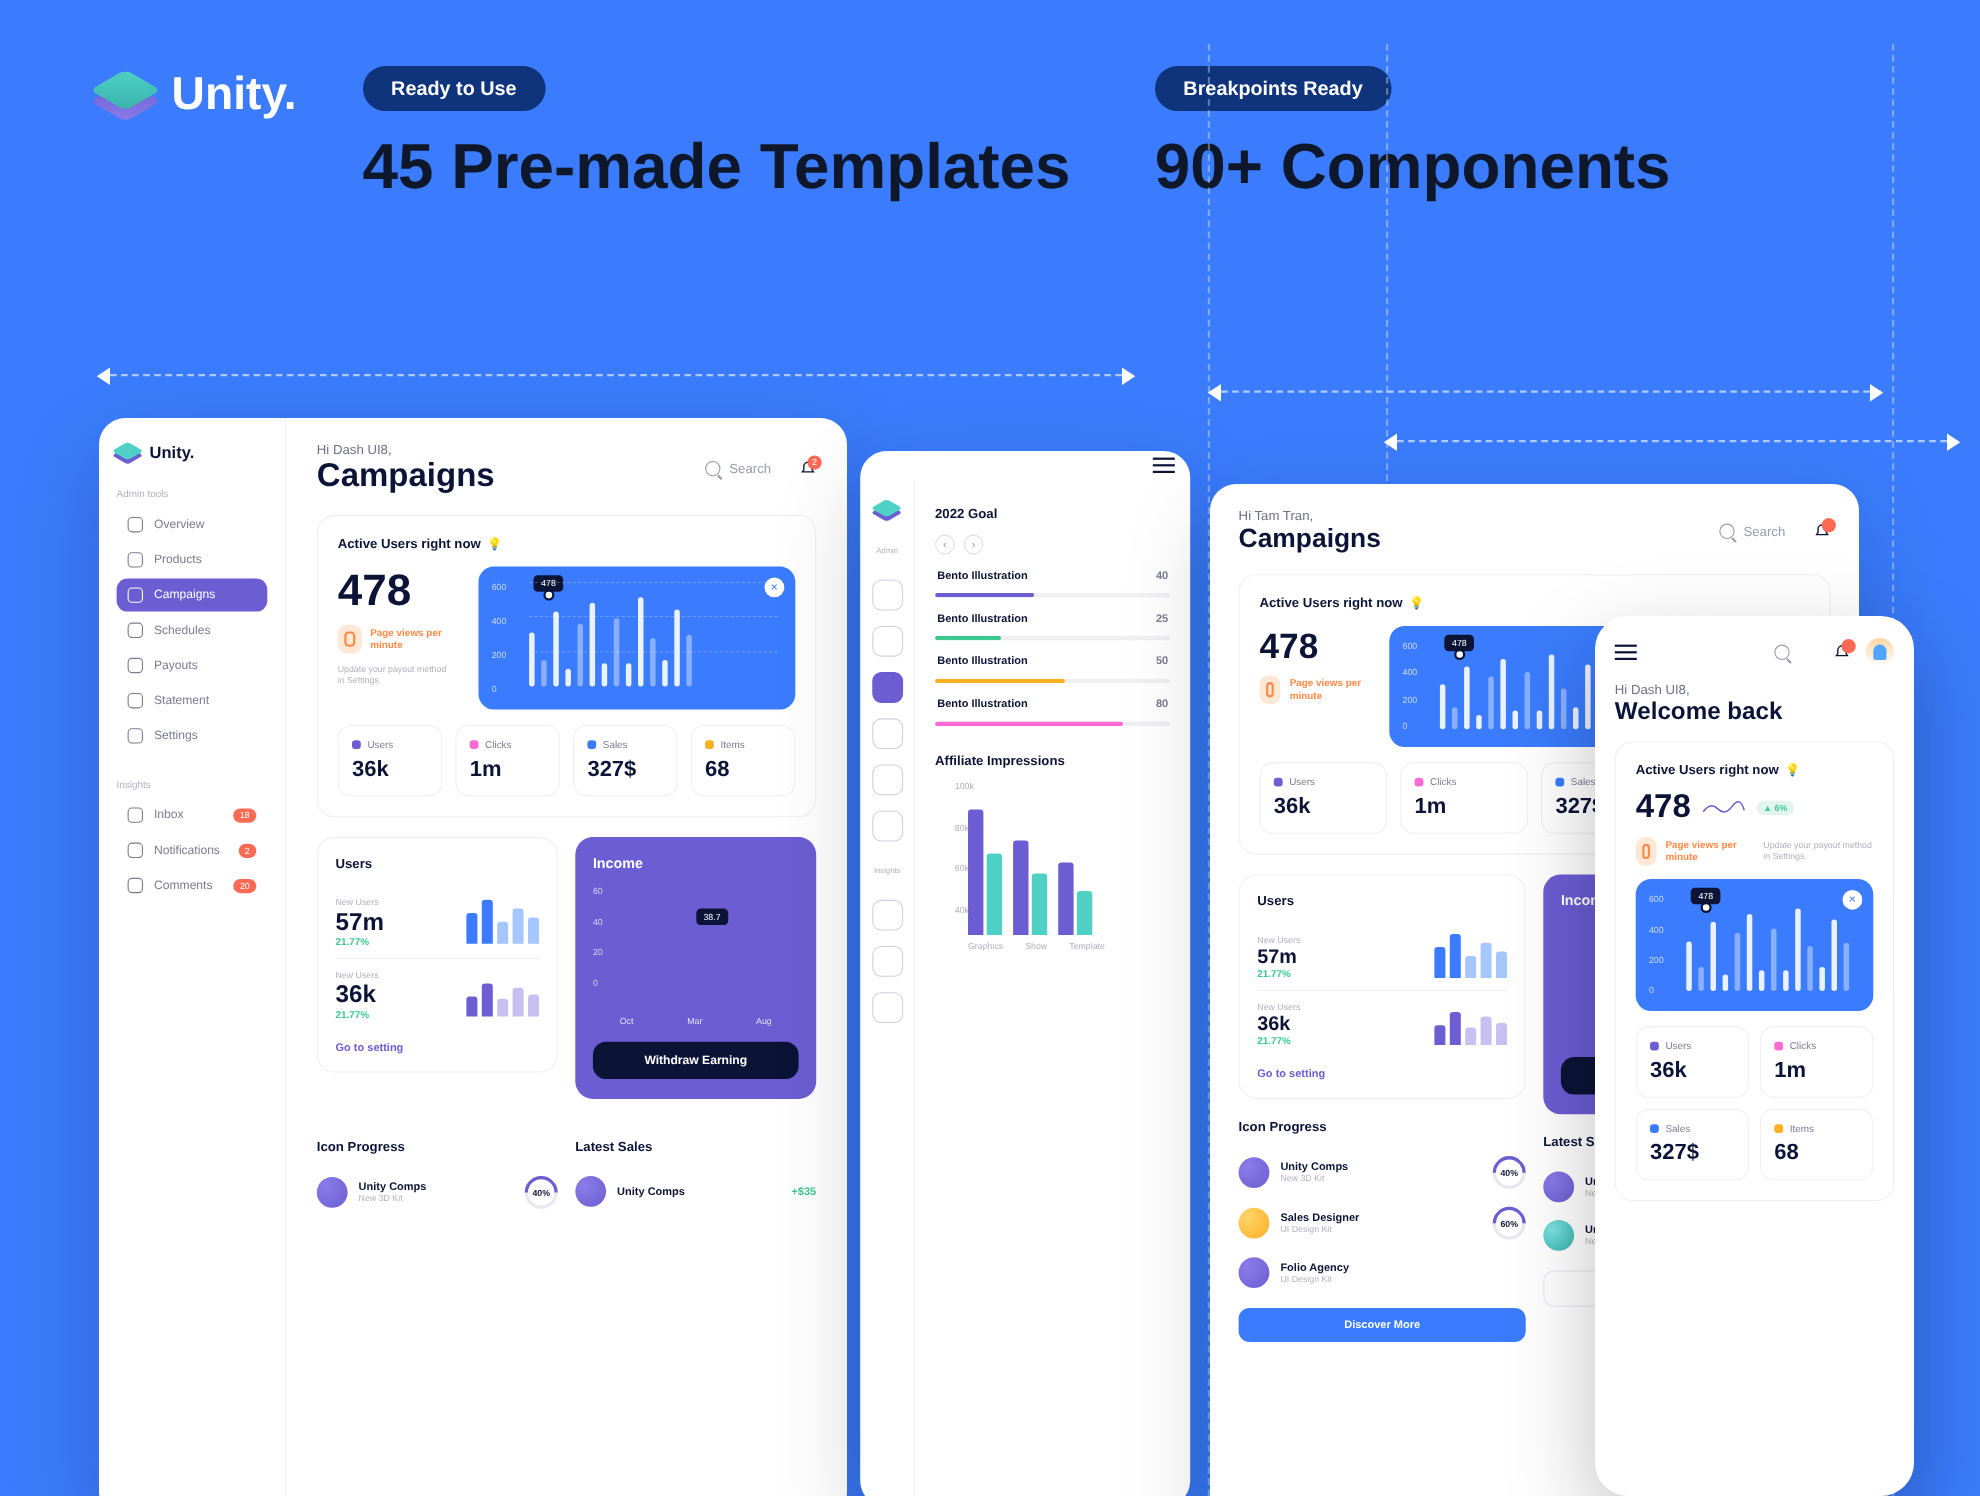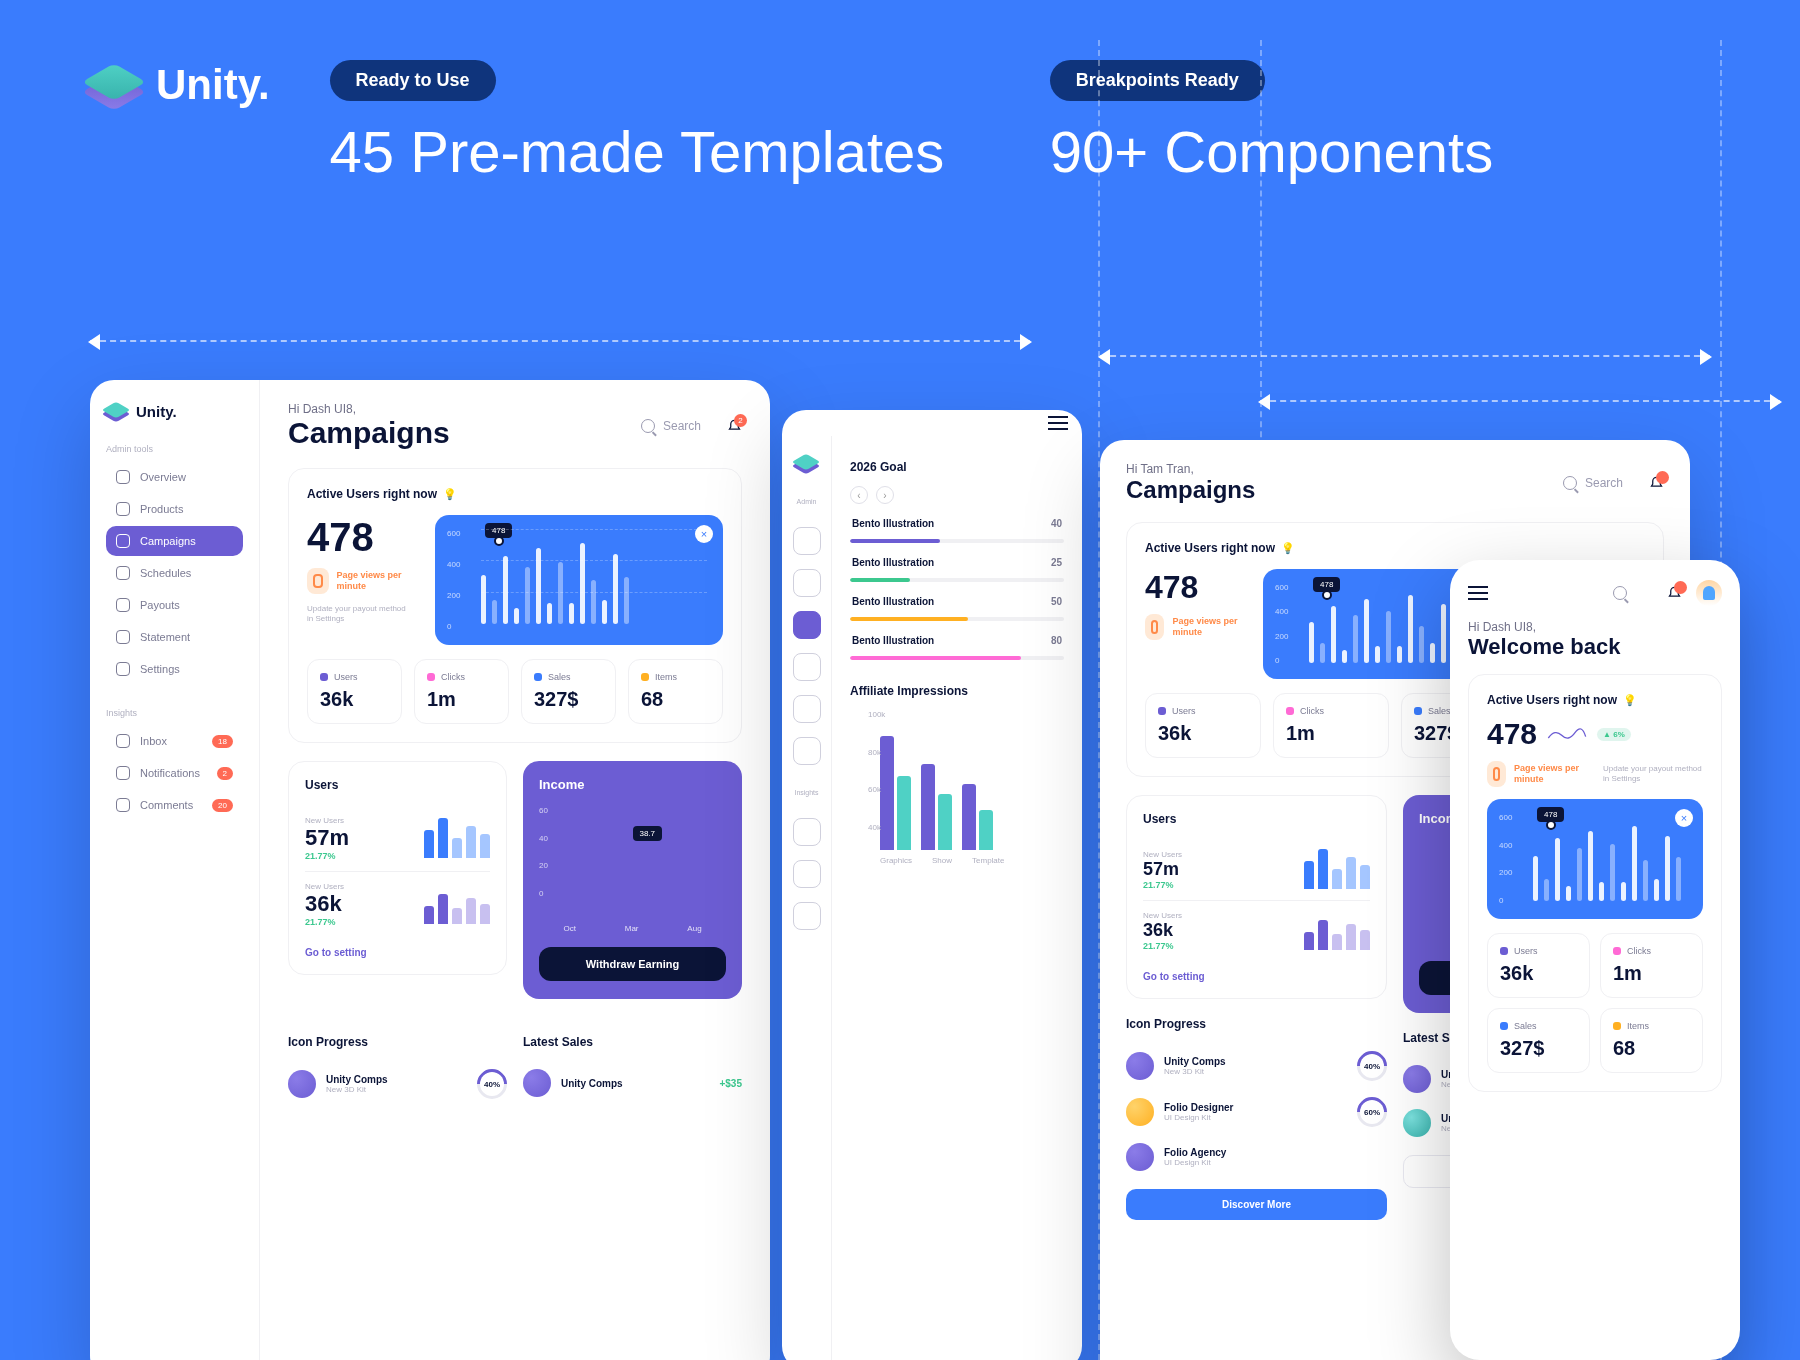--- a/index.html
+++ b/index.html
@@ -8,21 +8,21 @@
 .hero { padding: 60px 90px 30px; display: flex; align-items: flex-start; gap: 60px; }
 .brand { display: flex; align-items: center; gap: 16px; }
 .brand-logo { width: 50px; height: 50px; position: relative; }
 .brand-logo::before, .brand-logo::after { content:''; position:absolute; width:36px; height:36px; transform: rotate(45deg) skew(-15deg,-15deg); border-radius: 6px; }
 .brand-logo::before { background: linear-gradient(135deg,#6c5dd3,#8b7ce8); top:14px; left:6px; }
 .brand-logo::after { background: linear-gradient(135deg,#4fd1c5,#38b2ac); top:4px; left:6px; }
 .brand-text { color:#fff; font-size: 42px; font-weight: 800; }
 
 .hero-col { flex:1; }
 .pill { display:inline-block; background:#0f347c; color:#fff; padding:10px 26px; border-radius: 999px; font-size:18px; font-weight:600; margin-bottom:18px; }
-.hero-title { color:#ffffff; font-size: 58px; font-weight:400; line-height:1.15; }
+.hero-title { color:#0f172a; font-size: 58px; font-weight:700; line-height:1.15; }
 
 .ruler { position:absolute; border-top:2px dashed rgba(255,255,255,.6); height:0; }
 .ruler::before, .ruler::after { content:''; position:absolute; top:-8px; width:0; height:0; border-top:8px solid transparent; border-bottom:8px solid transparent; }
 .ruler::before { left:-2px; border-right:12px solid #fff; }
 .ruler::after { right:-2px; border-left:12px solid #fff; }
 .vline { position:absolute; width:0; border-left:2px dashed rgba(255,255,255,.35); top:40px; bottom:0; }
 
 .stage { position:absolute; top:380px; left:0; right:0; bottom:0; }
 
 .card-app { position:absolute; background:#fff; border-radius:24px; box-shadow:0 30px 80px rgba(0,0,0,.18); overflow:hidden; }
@@ -428,21 +428,21 @@
     <div class="rail-item active"></div>
     <div class="rail-item"></div>
     <div class="rail-item"></div>
     <div class="rail-item"></div>
     <div class="sb-label" style="font-size:7px">Insights</div>
     <div class="rail-item"></div>
     <div class="rail-item"></div>
     <div class="rail-item"></div>
   </div>
   <div style="margin-left:50px;padding:6px 18px">
-    <div class="sect-h">2026 Goal</div>
+    <div class="sect-h">2022 Goal</div>
     <div style="display:flex;gap:8px;margin:6px 0 4px">
       <div style="width:18px;height:18px;border:1px solid #e0e0e8;border-radius:50%;display:flex;align-items:center;justify-content:center;font-size:10px;color:#999">‹</div>
       <div style="width:18px;height:18px;border:1px solid #e0e0e8;border-radius:50%;display:flex;align-items:center;justify-content:center;font-size:10px;color:#999">›</div>
     </div>
     <div class="big-orb"></div>
     <div id="goalrows">
           <div>
             <div class="goal-row">
               <span>Bento Illustration</span>
               <span class="v">40</span>
@@ -632,21 +632,21 @@
             <div class="orb"></div>
             <div>
               <div class="pi-t">Unity Comps</div>
               <div class="pi-s">New 3D Kit</div>
             </div>
             <div class="ring" style="margin-left:auto">40%</div>
           </div>
       <div class="prog-item">
             <div class="orb y"></div>
             <div>
-              <div class="pi-t">Folio Designer</div>
+              <div class="pi-t">Sales Designer</div>
               <div class="pi-s">UI Design Kit</div>
             </div>
             <div class="ring" style="margin-left:auto">60%</div>
           </div>
       <div class="prog-item">
             <div class="orb"></div>
             <div>
               <div class="pi-t">Folio Agency</div>
               <div class="pi-s">UI Design Kit</div>
             </div>

